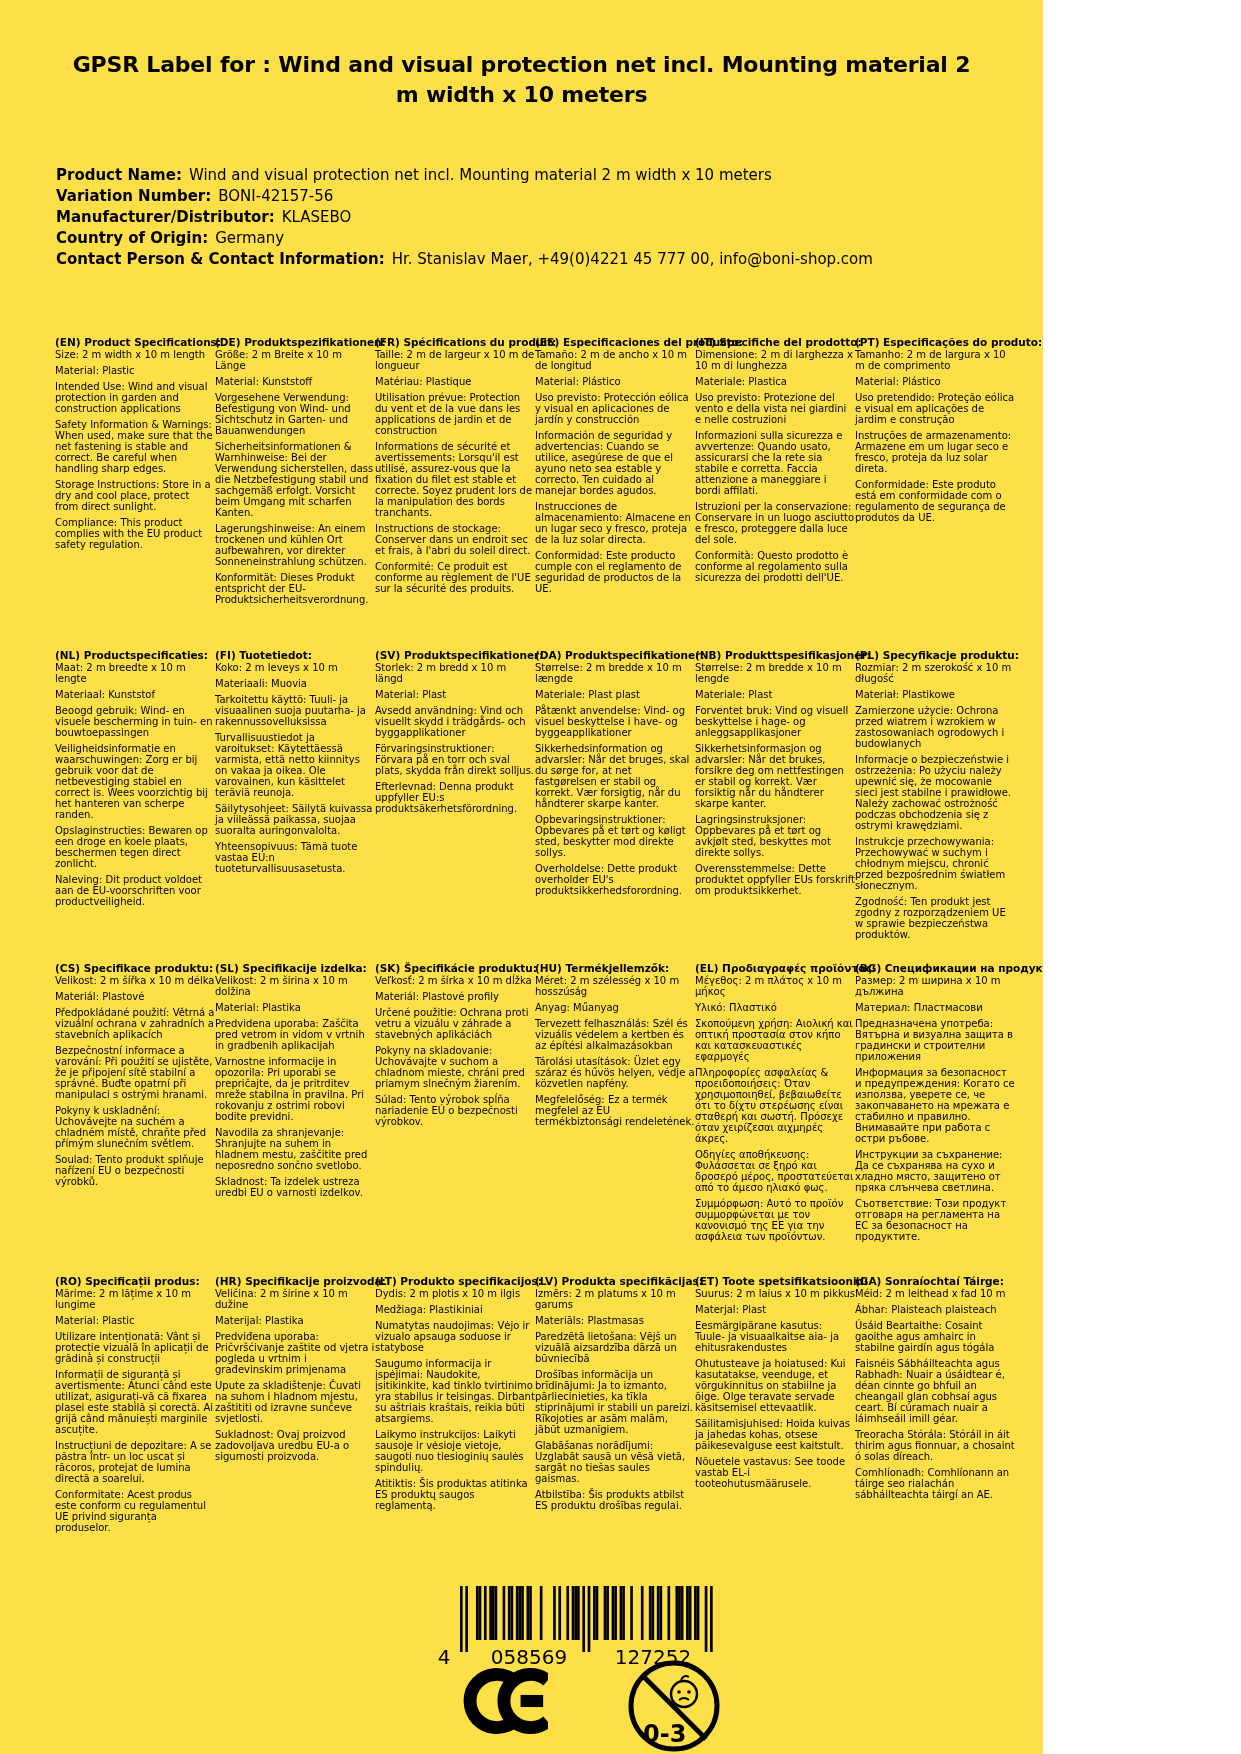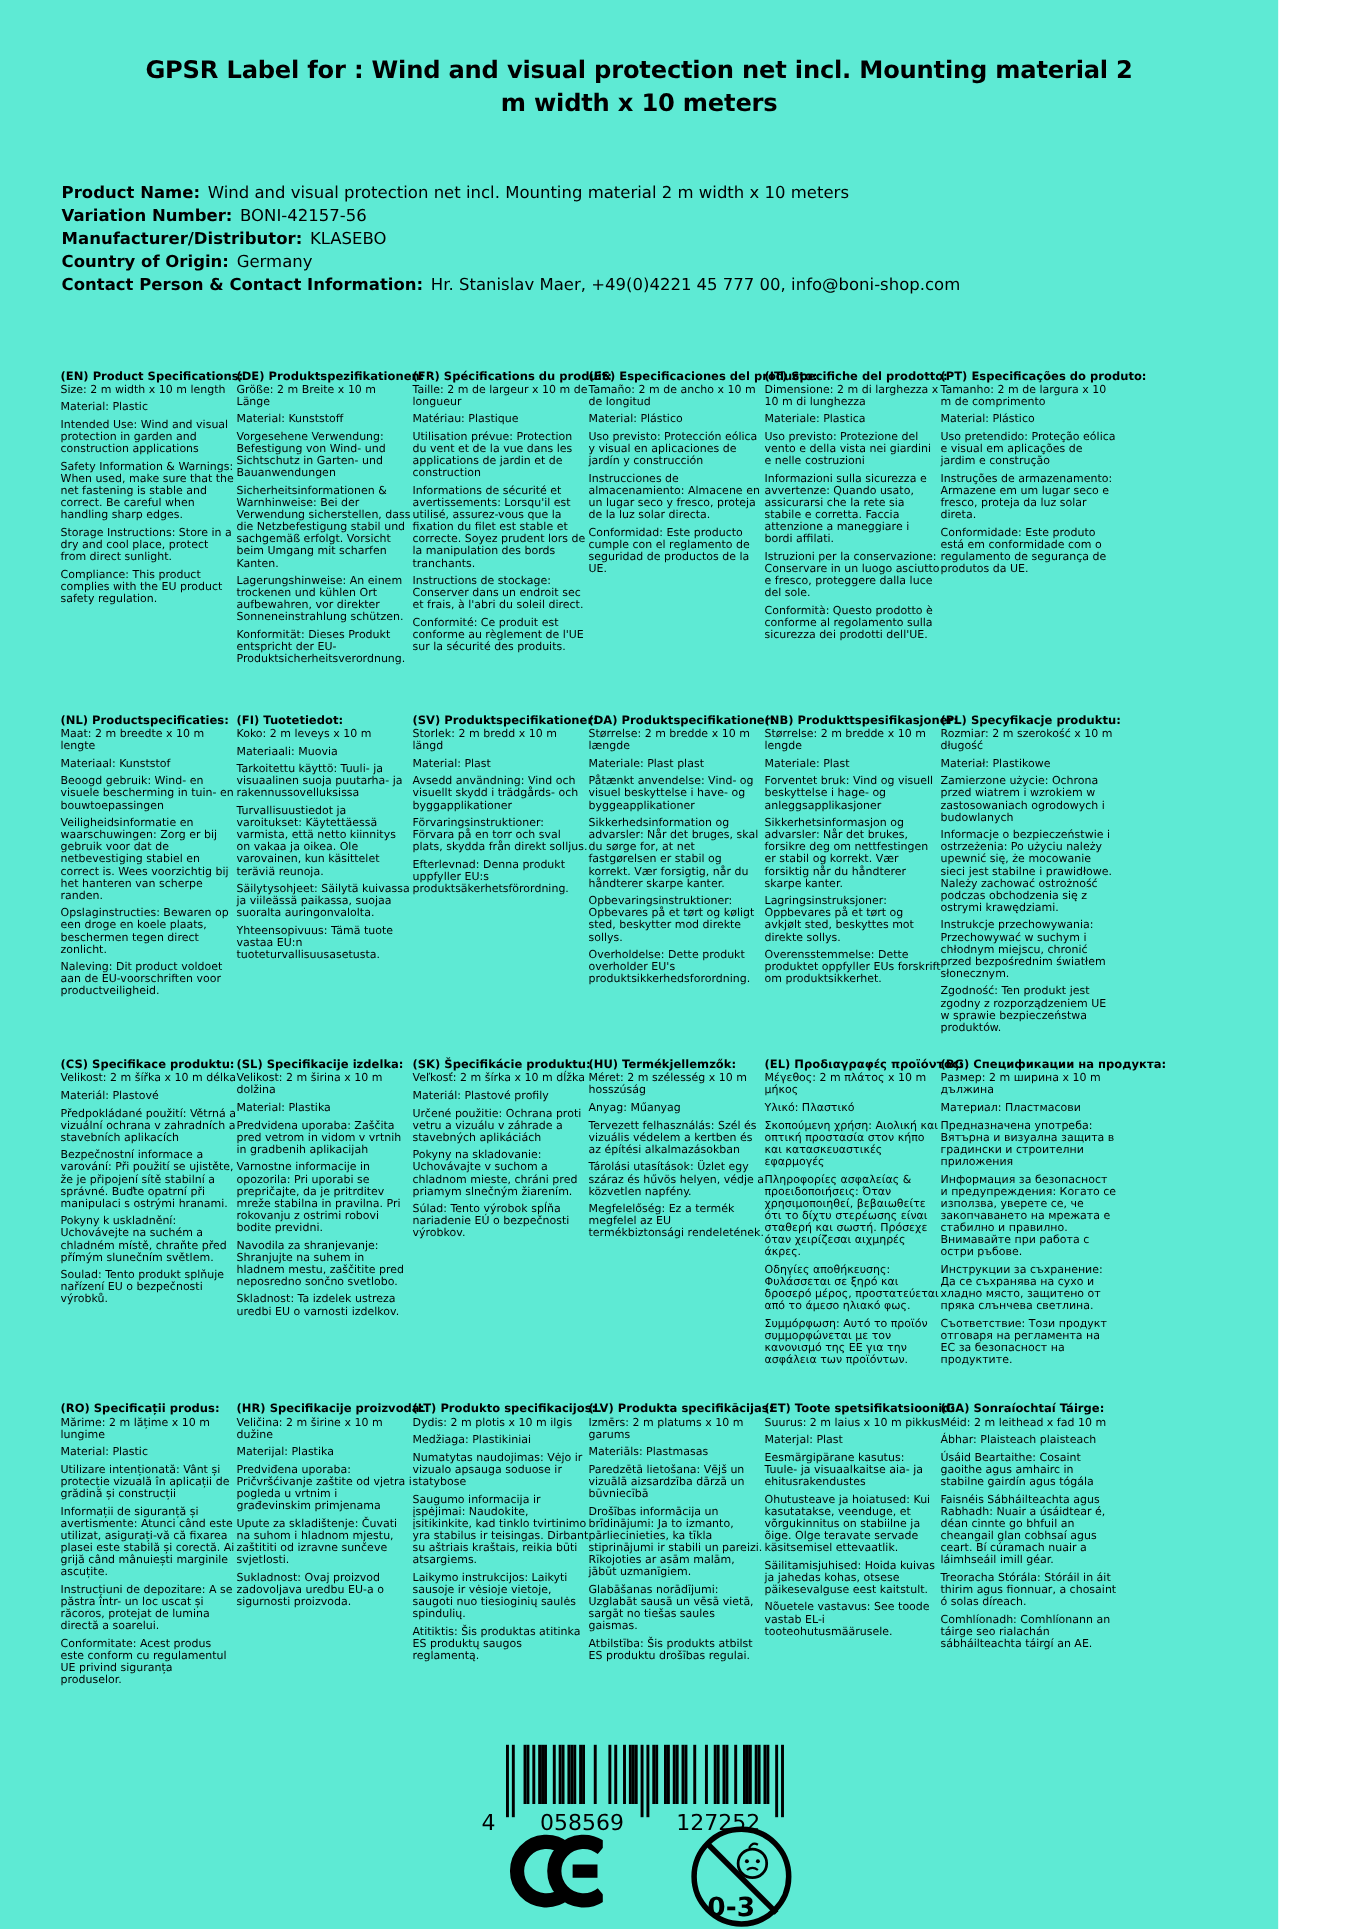--- a/index.html
+++ b/index.html
@@ -1,16 +1,16 @@
 <!DOCTYPE html>
 <html><head>
 <meta charset="utf-8">
 <style>
   html,body{margin:0;padding:0;background:#fff;}
-  .page{position:relative;width:1162px;height:1754px;background:#5eead4;color:#000;
+  .page{position:relative;width:1043px;height:1754px;background:#fde047;color:#000;
         font-family:"DejaVu Sans",sans-serif;overflow:hidden;}
   .doc-title{position:absolute;top:50px;left:50%;transform:translateX(-50%);
         width:900px;text-align:center;font-size:22px;font-weight:bold;line-height:30px;
         letter-spacing:-0.2px;}
   .product-info{position:absolute;top:165px;left:56px;font-size:15px;line-height:21px;}
   .product-info .row{white-space:nowrap;}
   .product-info .lbl{font-weight:bold;margin-right:7px;text-align:right;}
   .language-grid{position:absolute;top:336px;left:55px;width:1035px;
         display:grid;grid-template-columns:repeat(6,160px);
         grid-template-rows:repeat(4,313px);align-items:start;}
@@ -73,20 +73,21 @@
         <p>Utilisation prévue: Protection du vent et de la vue dans les applications de jardin et de construction</p>
         <p>Informations de sécurité et avertissements: Lorsqu'il est utilisé, assurez-vous que la fixation du filet est stable et correcte. Soyez prudent lors de la manipulation des bords tranchants.</p>
         <p>Instructions de stockage: Conserver dans un endroit sec et frais, à l'abri du soleil direct.</p>
         <p>Conformité: Ce produit est conforme au règlement de l'UE sur la sécurité des produits.</p>
       </div>
       <div class="cell">
         <h3>(ES) Especificaciones del producto:</h3>
         <p>Tamaño: 2 m de ancho x 10 m de longitud</p>
         <p>Material: Plástico</p>
         <p>Uso previsto: Protección eólica y visual en aplicaciones de jardín y construcción</p>
+        <p>Información de seguridad y advertencias: Cuando se utilice, asegúrese de que el ayuno neto sea estable y correcto. Ten cuidado al manejar bordes agudos.</p>
         <p>Instrucciones de almacenamiento: Almacene en un lugar seco y fresco, proteja de la luz solar directa.</p>
         <p>Conformidad: Este producto cumple con el reglamento de seguridad de productos de la UE.</p>
       </div>
       <div class="cell">
         <h3>(IT) Specifiche del prodotto:</h3>
         <p>Dimensione: 2 m di larghezza x 10 m di lunghezza</p>
         <p>Materiale: Plastica</p>
         <p>Uso previsto: Protezione del vento e della vista nei giardini e nelle costruzioni</p>
         <p>Informazioni sulla sicurezza e avvertenze: Quando usato, assicurarsi che la rete sia stabile e corretta. Faccia attenzione a maneggiare i bordi affilati.</p>
         <p>Istruzioni per la conservazione: Conservare in un luogo asciutto e fresco, proteggere dalla luce del sole.</p>

